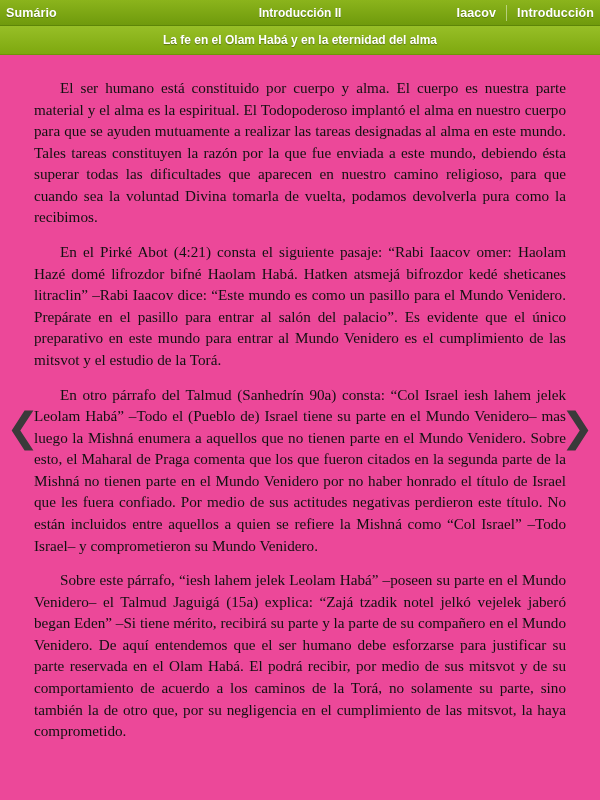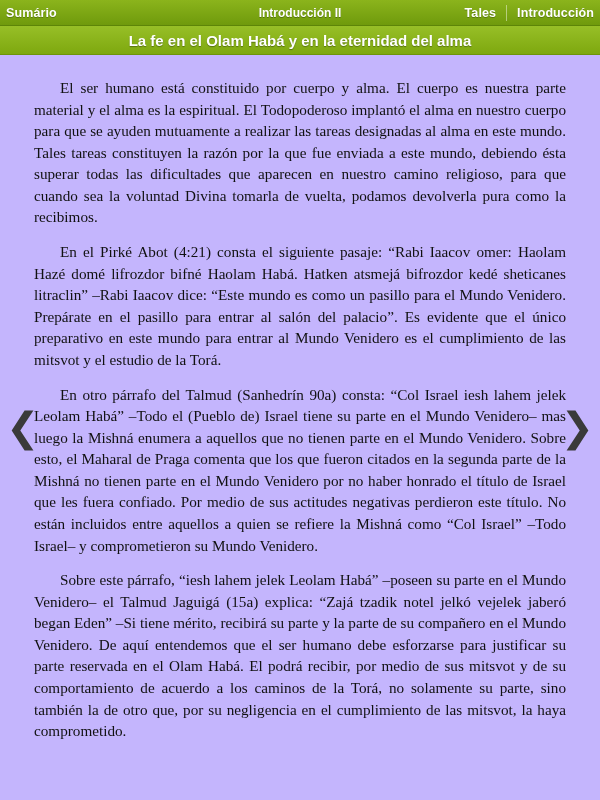--- a/index.html
+++ b/index.html
@@ -79,32 +79,32 @@
     background: #8ab41c;
     background: linear-gradient(#97bf27, #7ea80f);
     display: flex;
     align-items: center;
     justify-content: center;
     border-bottom: 1px solid #6d9509;
   }
   .chapter-title {
     color: #ffffff;
     font-family: "Liberation Sans", sans-serif;
-    font-size: 15px;
+    font-size: 12px;
     font-weight: bold;
     text-shadow: 0 1px 1px rgba(0,0,0,0.35);
   }
 
   
   .page {
     position: relative;
     height: 746px;
     padding: 22px 34px 0 34px;
     box-sizing: border-box;
-    background: #c4b5fd;
+    background: #ec4899;
     overflow: hidden;
   }
   .para {
     font-family: "Liberation Serif", serif;
     font-size: 15.2px;
     line-height: 1.42;
     color: #111111;
     text-align: justify;
     margin: 0 0 13px 0;
     text-indent: 26px;
@@ -131,21 +131,21 @@
 <div class="app">
 
   <div class="topbar">
     <div class="left">
       <span class="tb-btn">Sumário</span>
     </div>
     <div class="center">
       <span class="tb-title">Introducción II</span>
     </div>
     <div class="right">
-      <span class="tb-btn">Tales</span>
+      <span class="tb-btn">Iaacov</span>
       <span class="tb-sep"></span>
       <span class="tb-btn">Introducción</span>
     </div>
   </div>
 
   <div class="chapter-bar">
     <span class="chapter-title">La fe en el Olam Habá y en la eternidad del alma</span>
   </div>
 
   <div class="page">

